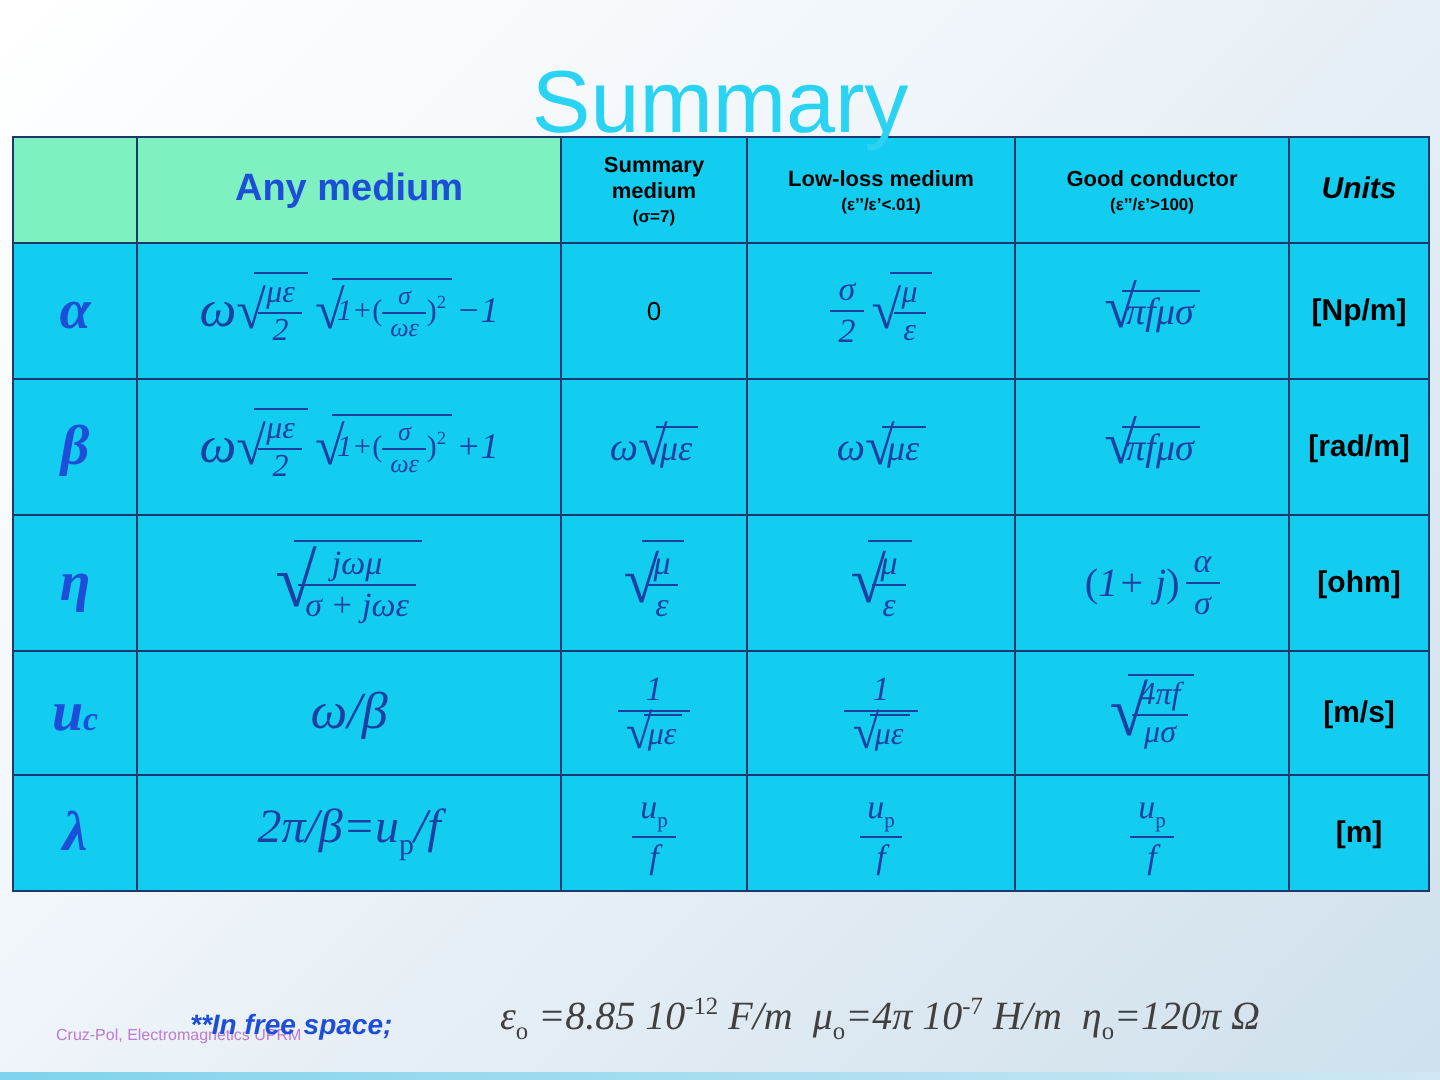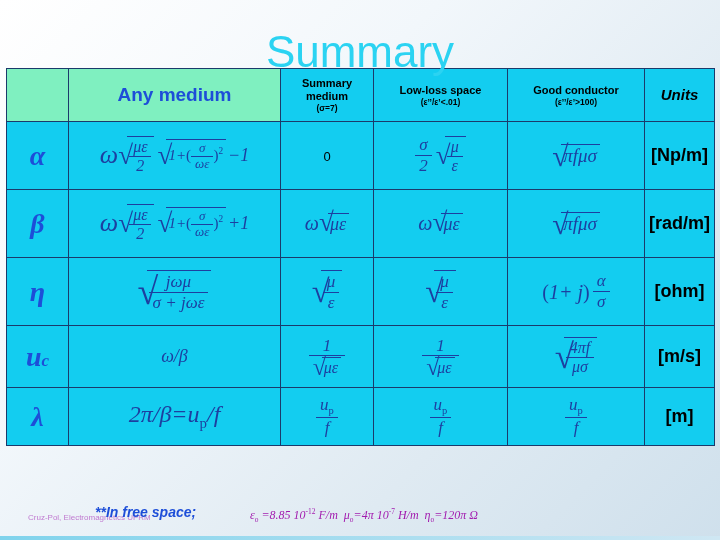--- a/index.html
+++ b/index.html
@@ -98,21 +98,21 @@
     font-size: 28px;
     font-style: italic;
     font-weight: bold;
     font-family: "Liberation Serif", serif;
   }
   .sym small {
     font-size: 17px;
   }
   .unit {
     color: #000;
-    font-size: 18px;
+    font-size: 15px;
     font-weight: bold;
   }
   .zeroval {
     color: #000;
     font-size: 13px;
   }
   .mathbig {
     color: #1d3fa0;
     font-family: "Liberation Serif", serif;
     font-style: italic;
@@ -193,22 +193,22 @@
     bottom: 20px;
     font-size: 14px;
     color: #1d4ed8;
     font-style: italic;
     font-weight: bold;
   }
   .footer-eq {
     position: absolute;
     left: 250px;
     bottom: 16px;
-    font-size: 12px;
-    color: #a21caf;
+    font-size: 20px;
+    color: #404040;
     font-style: italic;
     font-family: "Liberation Serif", serif;
     white-space: nowrap;
   }
   .credit {
     position: absolute;
     left: 28px;
     bottom: 18px;
     font-size: 8px;
     color: #c07ad0;
@@ -242,21 +242,21 @@
     <tr>
       <td class="hdr-green"></td>
       <td class="hdr-green">
         <span class="anymedium">Any medium</span>
       </td>
       <td class="hdr-cyan">
         <div class="hdr-label">Summary medium</div>
         <div class="hdr-sub">(σ=7)</div>
       </td>
       <td class="hdr-cyan">
-        <div class="hdr-label">Low-loss space</div>
+        <div class="hdr-label">Low-loss medium</div>
         <div class="hdr-sub">(ε’’/ε’&lt;.01)</div>
       </td>
       <td class="hdr-cyan">
         <div class="hdr-label">Good conductor</div>
         <div class="hdr-sub">(ε’’/ε’&gt;100)</div>
       </td>
       <td class="hdr-cyan">
         <span class="units-label">Units</span>
       </td>
     </tr>
@@ -361,21 +361,21 @@
         <span class="unit">[ohm]</span>
       </td>
     </tr>
 
     <tr class="row-d">
       <td class="body-cyan">
         <span class="sym"><span>u</span><small>c</small></span>
       </td>
       <td class="body-cyan">
         <div class="cellmath">
-          <span class="math" style="font-size:18px;">ω/β</span>
+          <span class="math" style="font-size:26px;">ω/β</span>
         </div>
       </td>
       <td class="body-cyan">
         <div class="cellmath">
           <span class="frac" style="font-size:17px;">
                 <span class="num">1</span>
                 <span class="den"><span class="rad" style="font-size:18px;"><span class="radsign">√</span><span class="radbody" style="font-size:16px;">με</span></span></span>
               </span>
         </div>
       </td>

